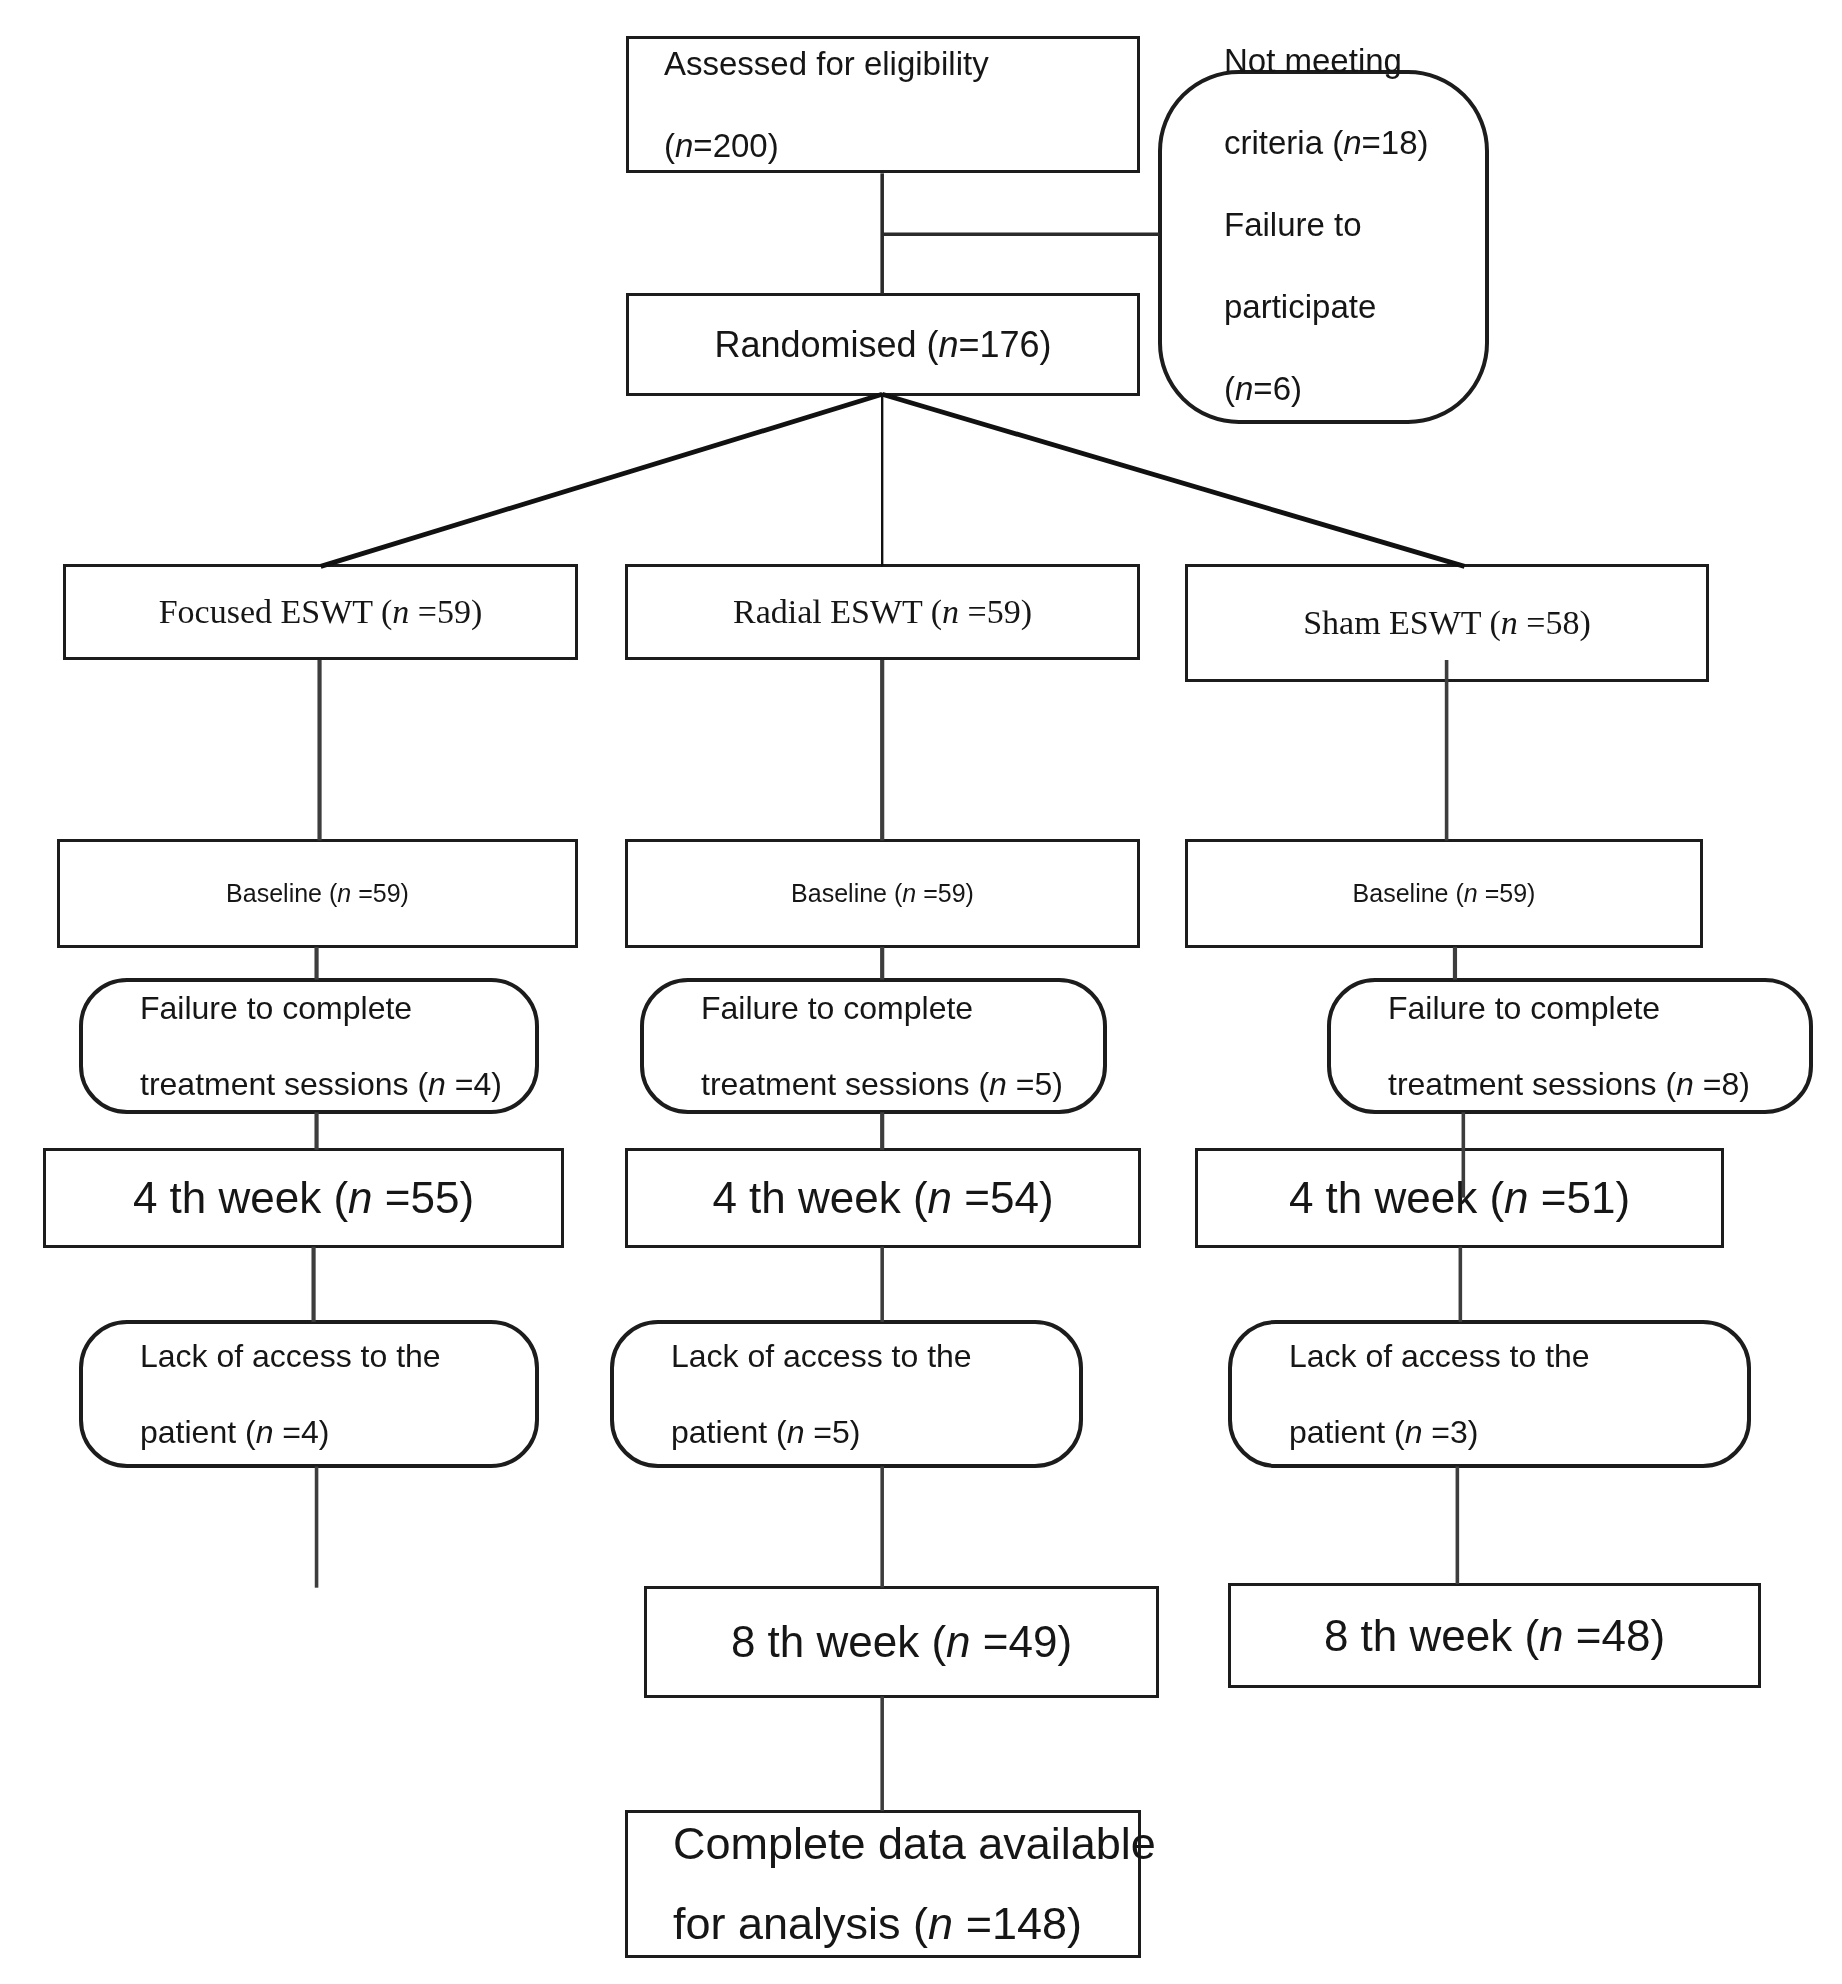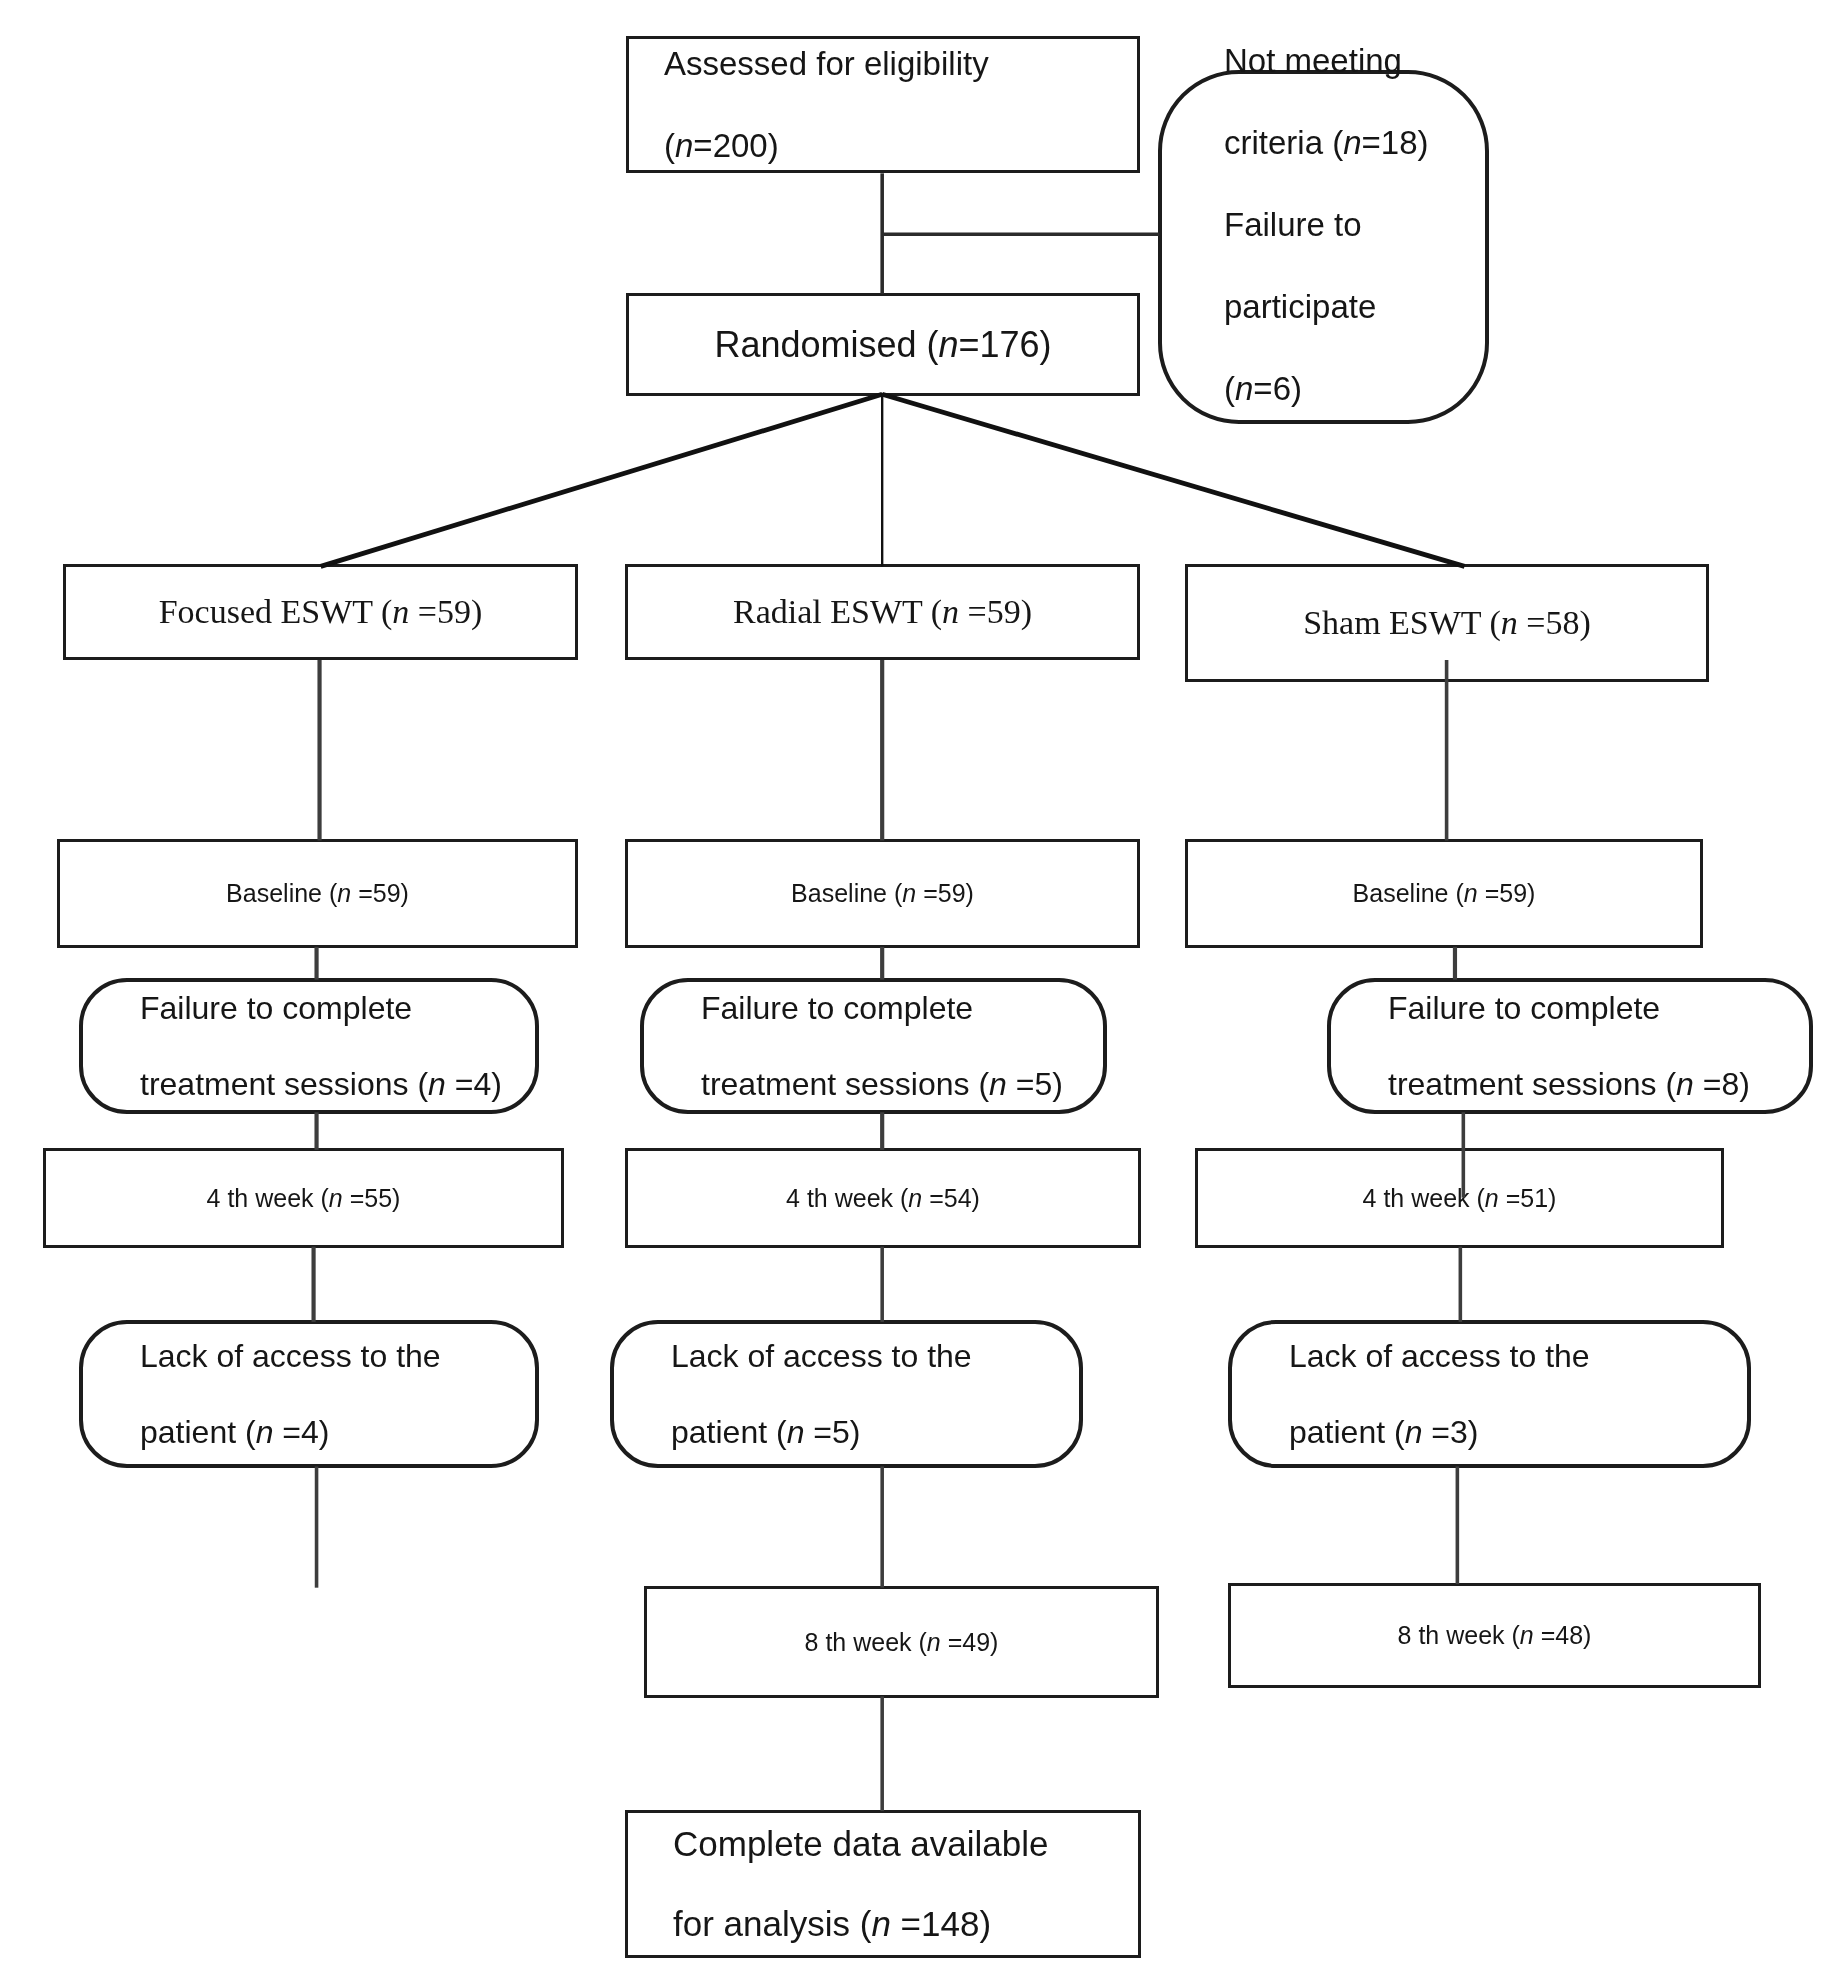--- a/index.html
+++ b/index.html
@@ -39,23 +39,23 @@
   .node.centered { align-items: center; }
   .node.leftpad  { align-items: flex-start; text-align: left; gap: 20px; }
   .serifhead {
     font-family: "Liberation Serif", serif;
     font-size: 34px;
   }
   .ln { white-space: nowrap; }
   .fs-top   { font-size: 33px; line-height: 62px; }
   .fs-rand  { font-size: 36px; }
   .fs-row   { font-size: 25px; }
-  .fs-week  { font-size: 25px; }
+  .fs-week  { font-size: 44px; }
   .fs-small { font-size: 32px; line-height: 56px; }
-  .fs-final { font-size: 35px; line-height: 60px; }
+  .fs-final { font-size: 45px; line-height: 60px; }
   #wires {
     position: absolute;
     left: 0; top: 0;
     z-index: 3;
     pointer-events: none;
   }
   i { font-style: italic; }
 </style>
 </head>
 <body>

